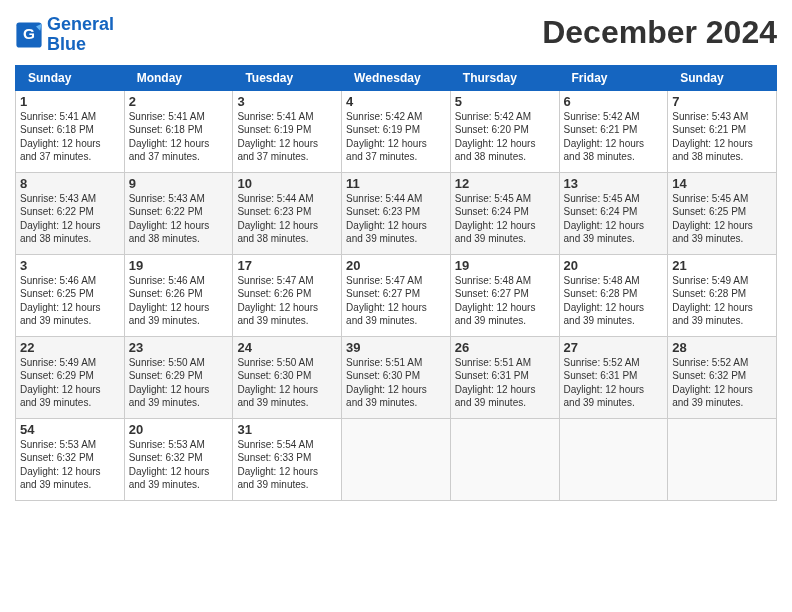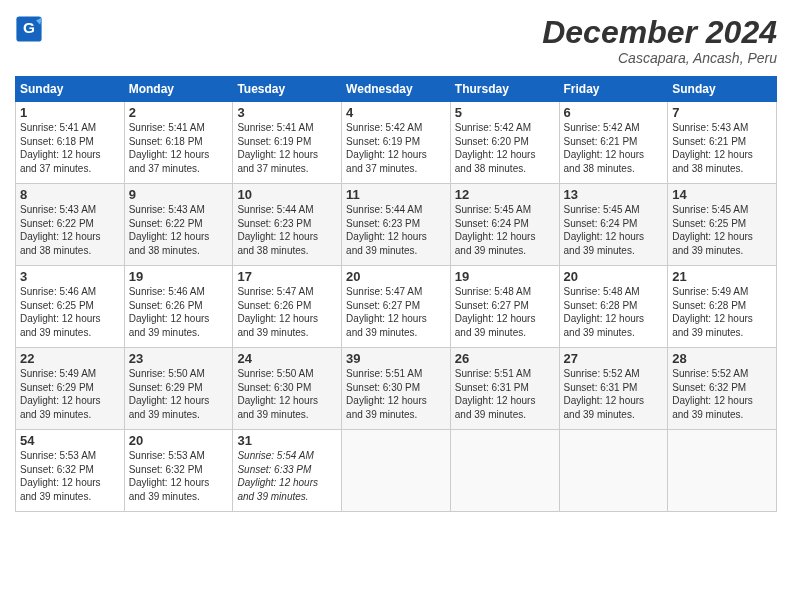--- a/index.html
+++ b/index.html
@@ -34,21 +34,20 @@
     .logo-text span {
       color: #1565C0;
     }
     .logo-icon {
       width: 28px;
       height: 28px;
       margin-right: 4px;
     }
     .title-block {
       text-align: right;
-      font-style: italic;
     }
     .month-title {
       font-size: 32px;
       font-weight: bold;
       color: #333;
       line-height: 1.1;
     }
     .subtitle {
       font-size: 14px;
       color: #555;
@@ -56,21 +55,21 @@
     table {
       width: 100%;
       border-collapse: collapse;
       table-layout: fixed;
     }
     thead tr th {
       background-color: #1565C0;
       color: #fff;
       font-size: 12px;
       font-weight: bold;
-      padding: 5px 4px;
+      padding: 5px 12px;
       text-align: left;
       border: 1px solid #1565C0;
     }
     tbody tr td {
       border: 1px solid #ccc;
       vertical-align: top;
       padding: 3px 4px;
       font-size: 9.5px;
       color: #333;
       height: 82px;
@@ -98,24 +97,27 @@
 <body>
 
 <div class="page">
   <div class="header">
     <div class="logo">
       <svg class="logo-icon" viewBox="0 0 40 40">
         <rect x="2" y="2" width="36" height="36" rx="4" fill="#1565C0"></rect>
         <text x="20" y="26" text-anchor="middle" fill="white" font-size="22" font-weight="bold" font-family="Arial">G</text>
         <polygon points="30,8 38,4 36,14" fill="#64B5F6"></polygon>
       </svg>
+      <div class="logo-text">
+        <div><span>General</span></div>
+        <div><span style="color:#1565C0">Blue</span></div>
+      </div>
     </div>
     <div class="title-block">
       <div class="month-title">December 2024</div>
-      <div class="subtitle">Cascapara, Ancash, Peru</div>
     </div>
   </div>
 
   <table>
     <thead>
       <tr>
       <th>Sunday</th>
           <th>Monday</th>
           <th>Tuesday</th>
           <th>Wednesday</th>
@@ -339,21 +341,21 @@
           </td>
           <td>
             <span class="day-num">20</span>
             <div class="day-info" style="white-space: pre-line;">Sunrise: 5:53 AM
 Sunset: 6:32 PM
 Daylight: 12 hours
 and 39 minutes.</div>
           </td>
           <td>
             <span class="day-num">31</span>
-            <div class="day-info" style="white-space: pre-line; font-style: italic;">Sunrise: 5:54 AM
+            <div class="day-info" style="white-space: pre-line;">Sunrise: 5:54 AM
 Sunset: 6:33 PM
 Daylight: 12 hours
 and 39 minutes.</div>
           </td>
           <td class="empty"></td>
           <td class="empty"></td>
           <td class="empty"></td>
           <td class="empty"></td>
         </tr>
       </tbody>

